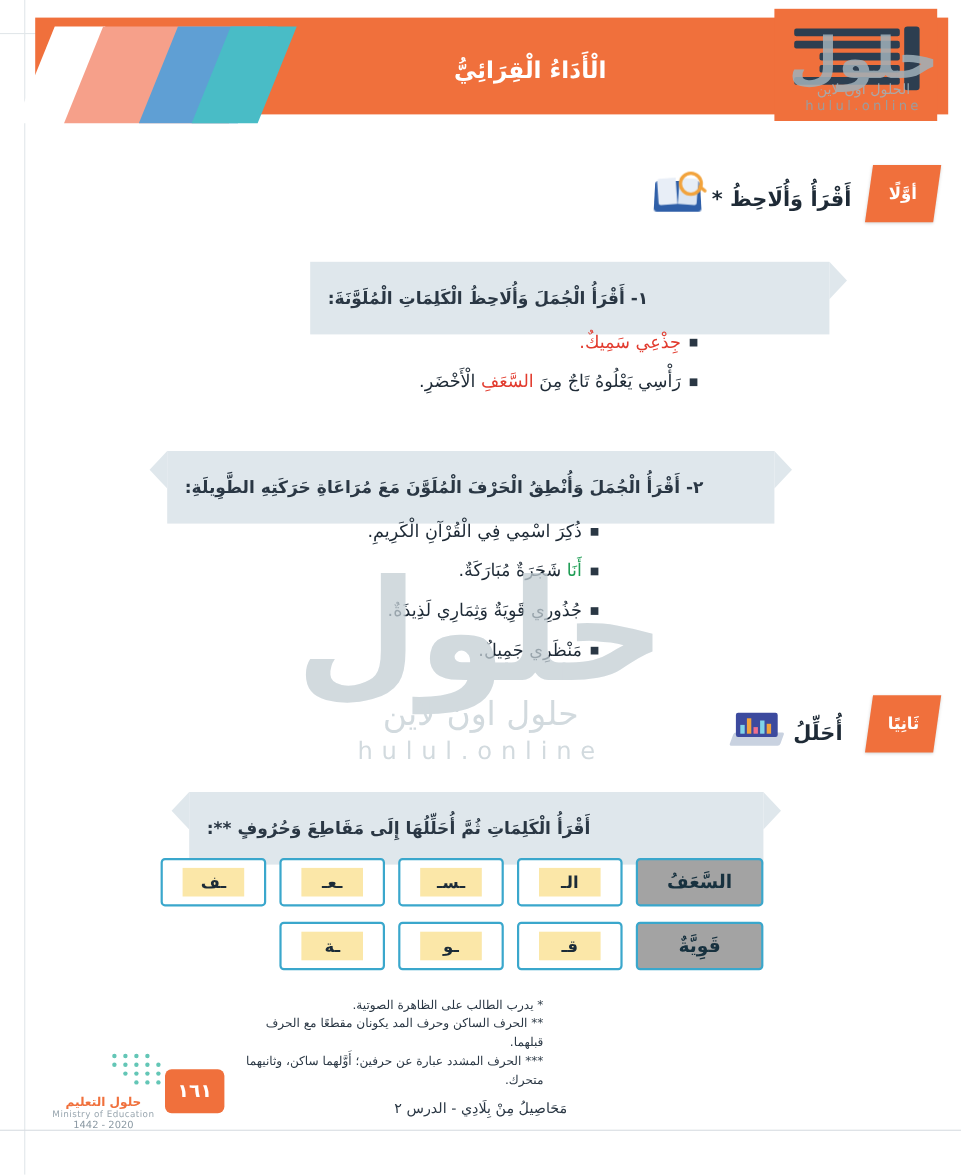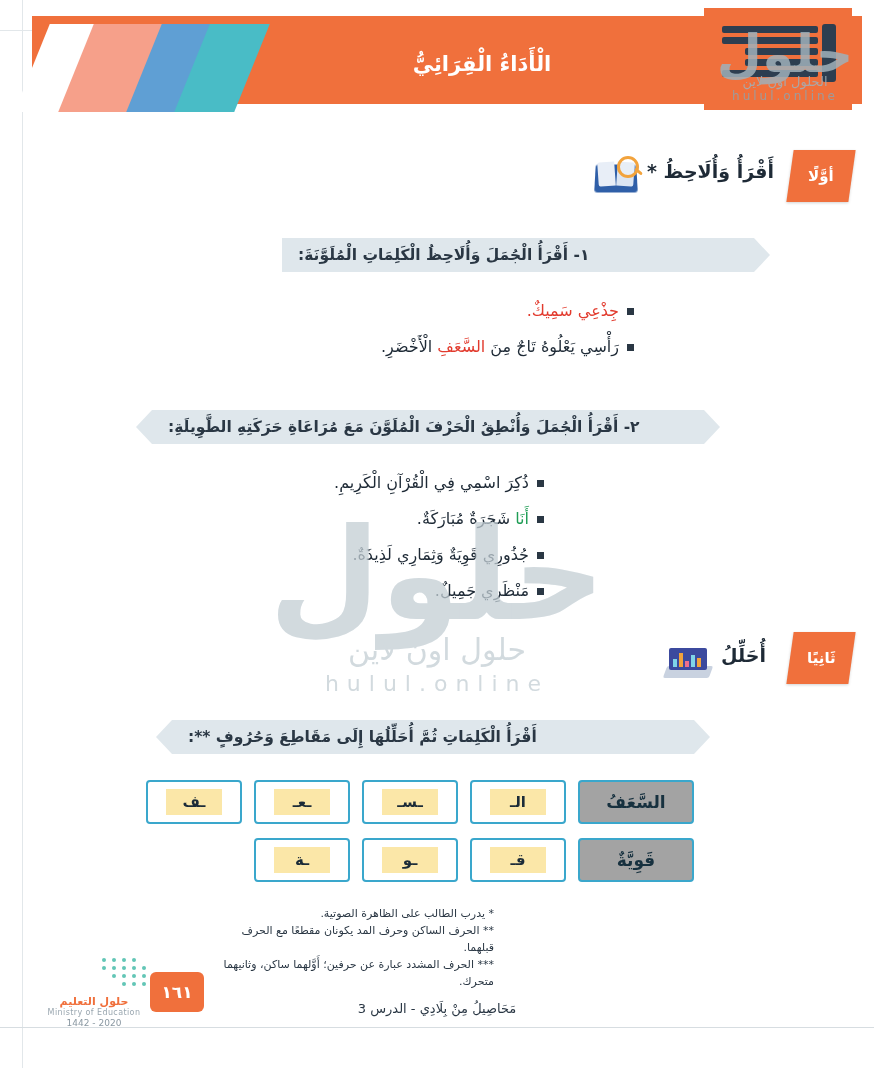--- a/index.html
+++ b/index.html
@@ -198,21 +198,21 @@
     align-items: center;
     justify-content: center;
     transform: skewX(-8deg);
     box-shadow: 0 1px 3px rgba(0,0,0,.18);
   }
   .tab span { transform: skewX(8deg); }
 
   .sec-head {
     position: absolute;
     display: flex;
-    align-items: flex-start;
+    align-items: flex-end;
     gap: 10px;
     direction: rtl;
     color: #1e2a36;
     font-size: 19px;
     font-weight: bold;
   }
 
   
   .icon-book {
     position: relative;
@@ -304,21 +304,21 @@
   .icon-analyze .panel b:nth-child(5){ left:28px; height:9px;  background:#f2a33c;}
 
   
   .band {
     position: absolute;
     height: 34px;
     background: #dfe7ec;
     display: flex;
     align-items: center;
     justify-content: flex-end;
-    padding: 0 16px;
+    padding: 16px 16px;
     direction: rtl;
     color: #2a3744;
     font-size: 15.5px;
     font-weight: bold;
   }
   .band.tri::before {
     content: "";
     position: absolute;
     right: -16px;
     top: 0;
@@ -657,21 +657,21 @@
     </div>
   </div>
 
   <div class="footnotes" style="bottom:78px; right:380px; width:280px;">
     <div>* يدرب الطالب على الظاهرة الصوتية.</div>
     <div>** الحرف الساكن وحرف المد يكونان مقطعًا مع الحرف قبلهما.</div>
     <div>*** الحرف المشدد عبارة عن حرفين؛ أَوَّلهما ساكن، وثانيهما متحرك.</div>
   </div>
 
   <div class="footer-line"></div>
-  <div class="footer-text">مَحَاصِيلُ مِنْ بِلَادِي - الدرس 3</div>
+  <div class="footer-text">مَحَاصِيلُ مِنْ بِلَادِي - الدرس ٢</div>
 
   <div class="moe-dots">
     <i style="left:2px;  top:2px;"></i>
       <i style="left:12px; top:2px;"></i>
       <i style="left:22px; top:2px;"></i>
       <i style="left:32px; top:2px;"></i>
     <i style="left:2px;  top:10px;"></i>
       <i style="left:12px; top:10px;"></i>
       <i style="left:22px; top:10px;"></i>
       <i style="left:32px; top:10px;"></i>

